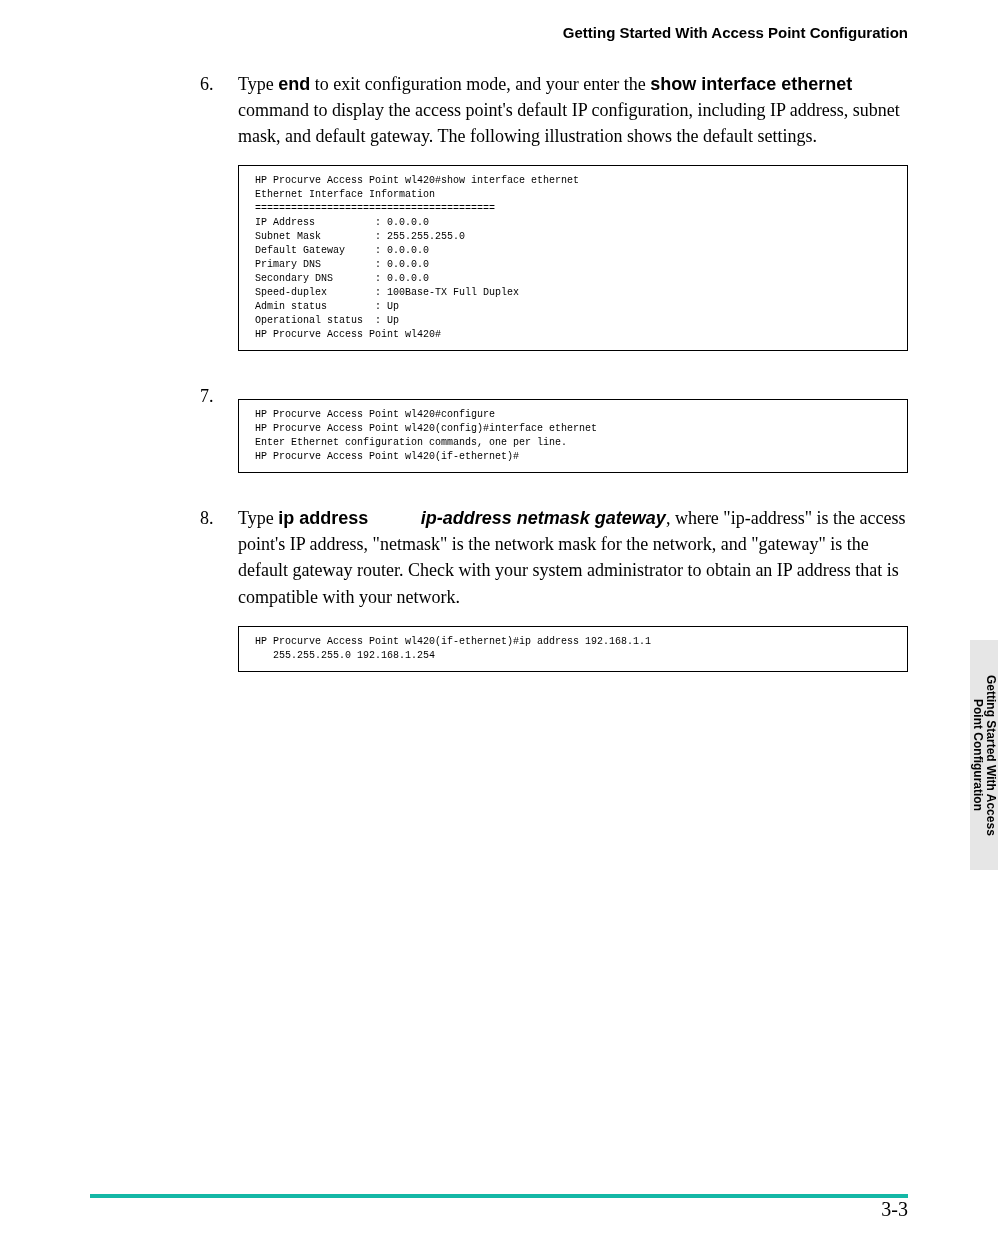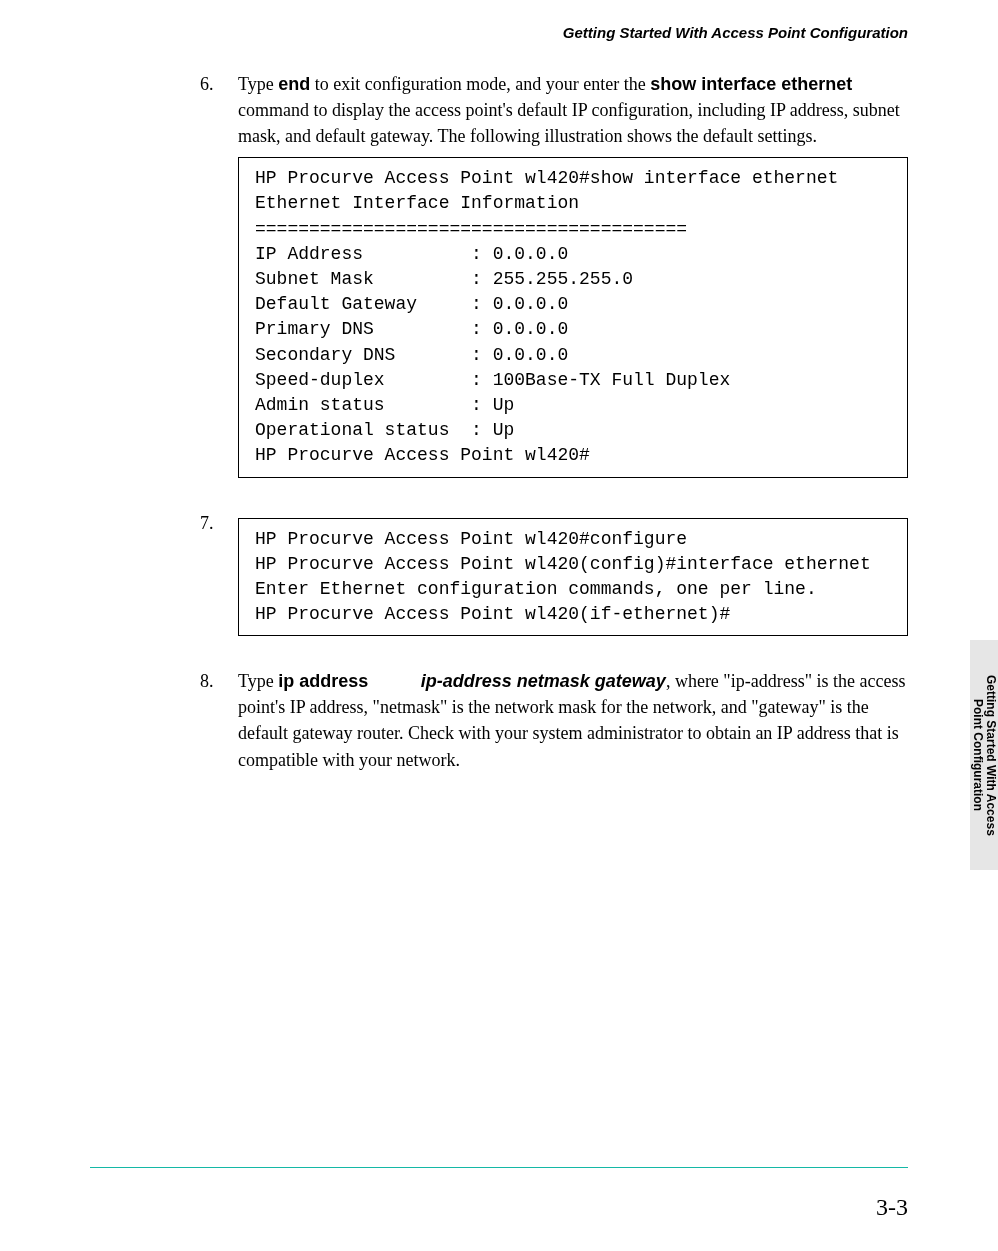--- a/index.html
+++ b/index.html
@@ -10,21 +10,20 @@
       height: 1251px;
       position: relative;
       background: white;
       color: #000;
     }
     .page-header {
       text-align: right;
       padding: 24px 90px 0 0;
       font-family: Arial, Helvetica, sans-serif;
       font-weight: bold;
-      font-style: italic;
       font-size: 15px;
     }
     .content {
       padding: 30px 90px 0 200px;
     }
     .step {
       display: flex;
       margin-bottom: 12px;
       font-size: 18px;
       line-height: 1.45;
@@ -42,24 +41,24 @@
       text-align: center;
     }
     .bold-italic {
       font-family: Arial, Helvetica, sans-serif;
       font-weight: bold;
       font-style: italic;
       margin-left: 48px;
     }
     .code-box {
       border: 1.5px solid #000;
-      margin: 8px 0 20px 0;
+      margin: 16px 0 20px 0;
       padding: 8px 16px;
       font-family: 'Courier New', Courier, monospace;
-      font-size: 18px;
+      font-size: 10px;
       line-height: 1.4;
       white-space: pre;
     }
     .side-tab {
       position: absolute;
       right: 0;
       top: 640px;
       width: 28px;
       height: 230px;
       background: #e6e6e6;
@@ -73,24 +72,24 @@
       font-weight: bold;
       font-size: 12px;
       text-align: center;
       line-height: 1.1;
     }
     .page-footer {
       position: absolute;
       bottom: 30px;
       left: 90px;
       right: 90px;
-      border-top: 1px solid #14b8a6;
+      border-top: 4px solid #14b8a6;
       text-align: right;
-      padding-top: 26px;
-      font-size: 24px;
+      padding-top: 0;
+      font-size: 20px;
     }
   </style>
 </head>
 <body>
 
 <div class="page-header">
   <span>Getting Started With Access Point Configuration</span>
 </div>
 
 <div class="content">
@@ -125,20 +124,22 @@
 HP Procurve Access Point wl420(if-ethernet)#</div>
     </div>
   </div>
 
   <div class="step">
     <div class="step-num">8.</div>
     <div class="step-body">
       <div>
         <span>Type </span><span class="bold">ip address</span><span> </span><span class="bold-italic">ip-address netmask gateway</span><span>, where "ip-address" is the access point's IP address, "netmask" is the network mask for the network, and "gateway" is the default gateway router. Check with your system administrator to obtain an IP address that is compatible with your network.</span>
       </div>
+      <div class="code-box">HP Procurve Access Point wl420(if-ethernet)#ip address 192.168.1.1
+   255.255.255.0 192.168.1.254</div>
     </div>
   </div>
 
 </div>
 
 <div class="side-tab">
   <div class="side-tab-text">
     <span>Getting Started With Access</span><br>
     <span>Point Configuration</span>
   </div>

